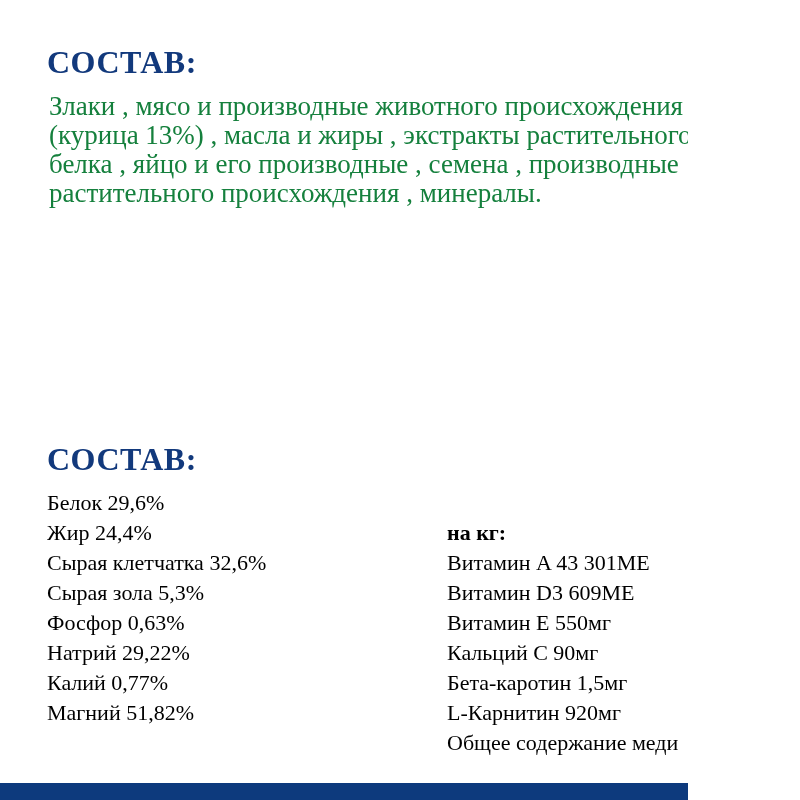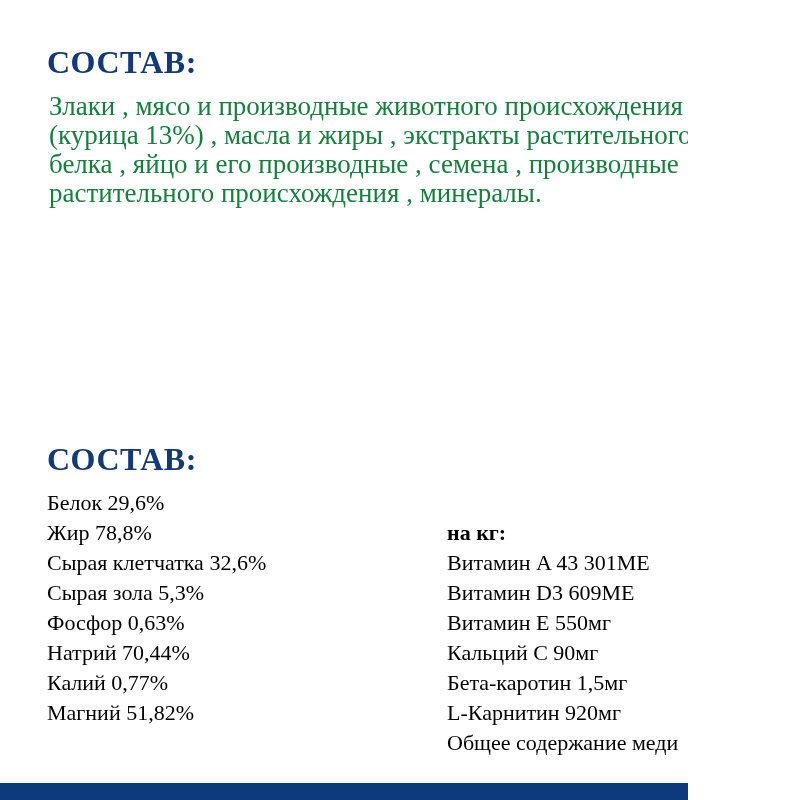--- a/index.html
+++ b/index.html
@@ -69,25 +69,25 @@
     <div class="pre-line">Злаки , мясо и производные животного происхождения
 (курица 13%) , масла и жиры , экстракты растительного
 белка , яйцо и его производные , семена , производные
 растительного происхождения , минералы.</div>
   </div>
 
   <div class="section-heading analysis-heading">СОСТАВ:</div>
 
   <div class="analysis-col analysis-left">
       <div>Белок 29,6%</div>
-      <div>Жир 78,8%</div>
+      <div>Жир 24,4%</div>
       <div>Сырая клетчатка 32,6%</div>
       <div>Сырая зола 5,3%</div>
       <div>Фосфор 0,63%</div>
-      <div>Натрий 70,44%</div>
+      <div>Натрий 29,22%</div>
       <div>Калий 0,77%</div>
       <div>Магний 51,82%</div>
     </div>
 
   <div class="analysis-col analysis-right">
     <div class="bold-label">на кг:</div>
     <div>
         <div>Витамин A 43 301МЕ</div>
         <div>Витамин D3 609МЕ</div>
         <div>Витамин E 550мг</div>

